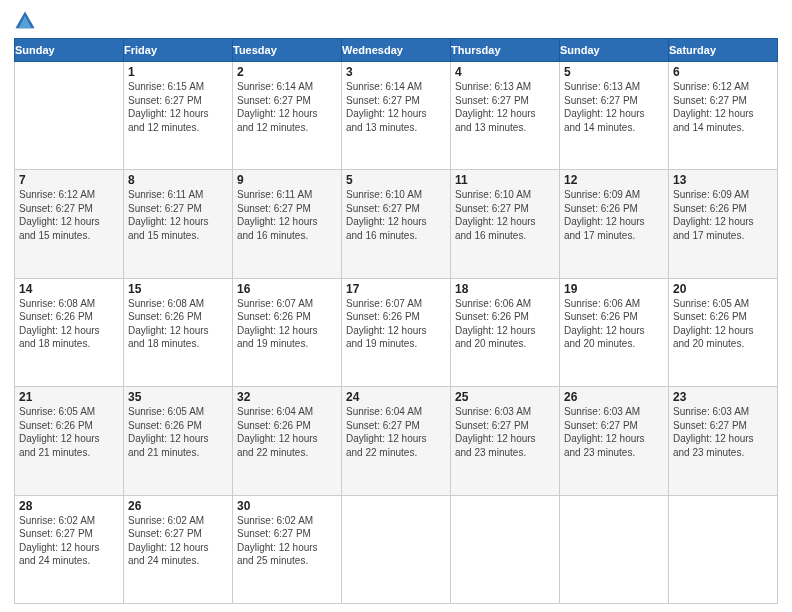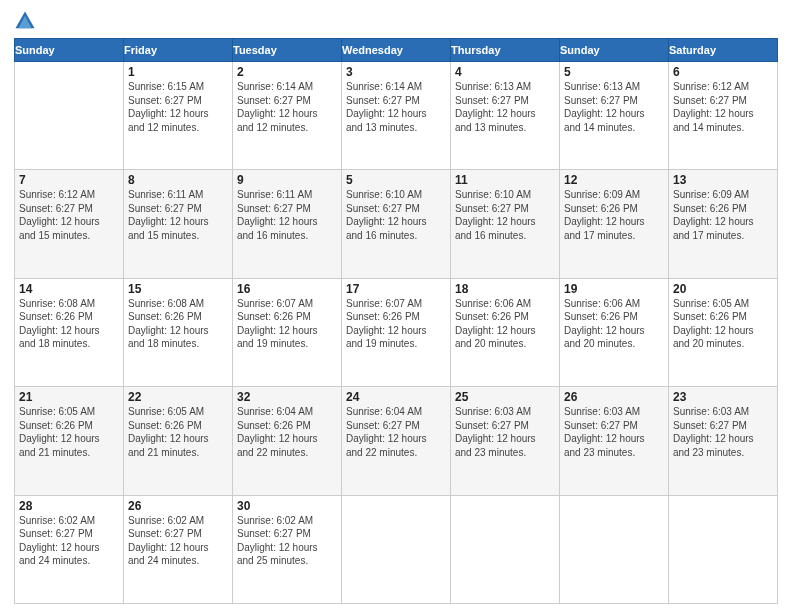--- a/index.html
+++ b/index.html
@@ -284,21 +284,21 @@
         </tr>
         <tr>
           <td>
             <div class="day-num">21</div>
             <div class="cell-info" style="white-space: pre-line;">Sunrise: 6:05 AM
 Sunset: 6:26 PM
 Daylight: 12 hours
 and 21 minutes.</div>
           </td>
           <td>
-            <div class="day-num">22</div>
+            <div class="day-num">35</div>
             <div class="cell-info" style="white-space: pre-line;">Sunrise: 6:05 AM
 Sunset: 6:26 PM
 Daylight: 12 hours
 and 21 minutes.</div>
           </td>
           <td>
             <div class="day-num">32</div>
             <div class="cell-info" style="white-space: pre-line;">Sunrise: 6:04 AM
 Sunset: 6:26 PM
 Daylight: 12 hours

